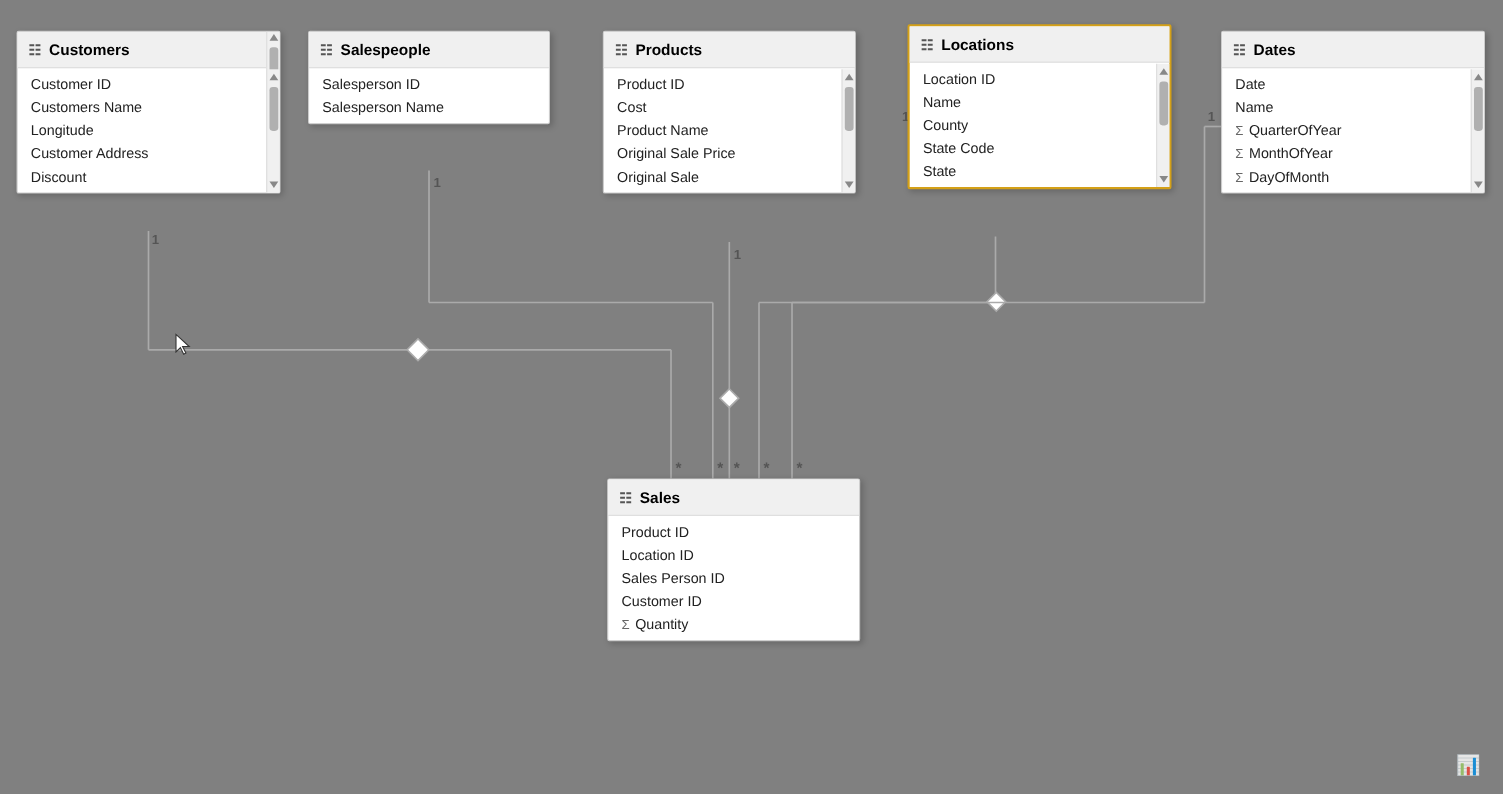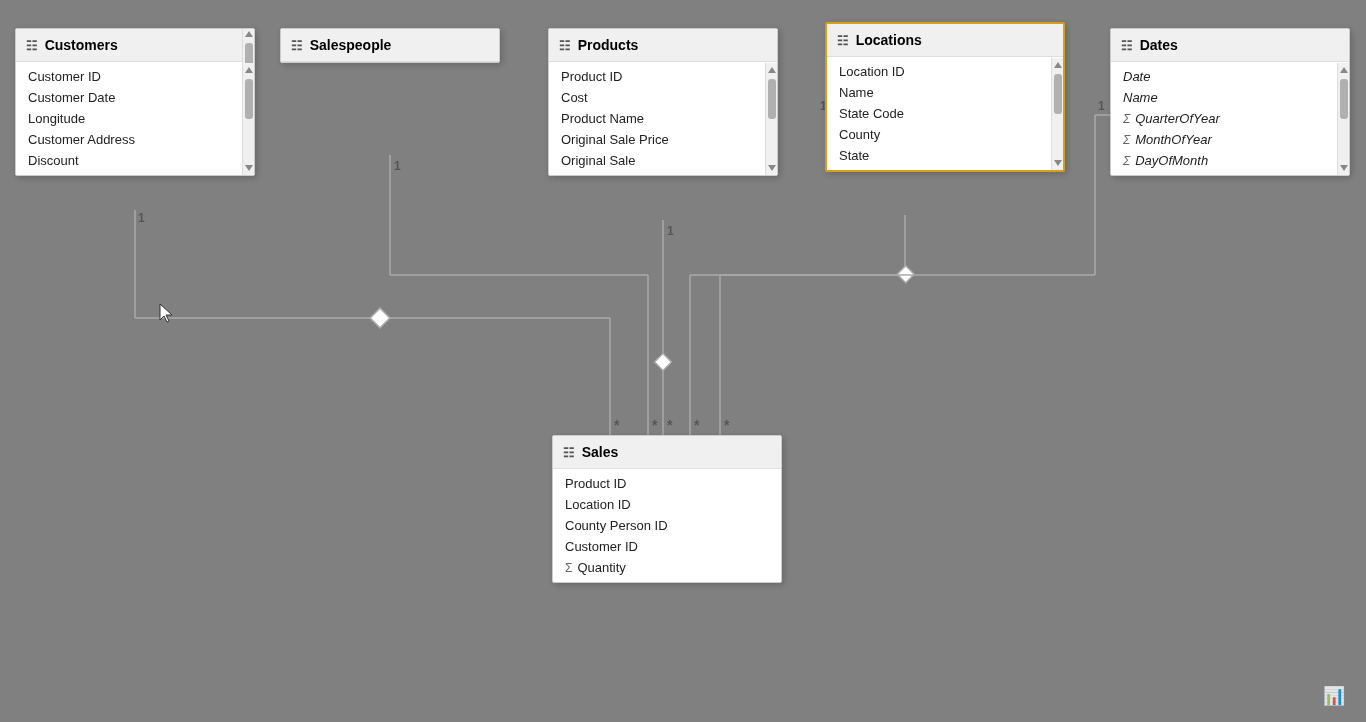--- a/index.html
+++ b/index.html
@@ -170,21 +170,21 @@
       <div class="scroll-arrow scroll-arrow-up"></div>
       <div class="scroll-thumb"></div>
       <div class="scroll-arrow scroll-arrow-down"></div>
     </div>
   </div>
   <div class="table-body" style="padding-right:12px;">
     <div class="table-row">
         <span>Customer ID</span>
       </div>
     <div class="table-row">
-        <span>Customer Date</span>
+        <span>Customers Name</span>
       </div>
     <div class="table-row">
         <span>Longitude</span>
       </div>
     <div class="table-row">
         <span>Customer Address</span>
       </div>
     <div class="table-row">
         <span>Discount</span>
       </div>
@@ -194,20 +194,28 @@
     <div class="scroll-thumb"></div>
     <div class="scroll-arrow scroll-arrow-down"></div>
   </div>
 </div>
 
 <div class="table-card" style="left:280px; top:28px; width:220px;">
   <div class="table-header">
     <span class="table-icon">☷</span>
     <span>Salespeople</span>
   </div>
+  <div class="table-body">
+    <div class="table-row">
+        <span>Salesperson ID</span>
+      </div>
+    <div class="table-row">
+        <span>Salesperson Name</span>
+      </div>
+  </div>
 </div>
 
 <div class="table-card" style="left:548px; top:28px; width:230px;">
   <div class="table-header">
     <span class="table-icon">☷</span>
     <span>Products</span>
   </div>
   <div class="table-body" style="padding-right:14px;">
     <div class="table-row">
         <span>Product ID</span>
@@ -238,42 +246,42 @@
     <span>Locations</span>
   </div>
   <div class="table-body" style="padding-right:14px;">
     <div class="table-row">
         <span>Location ID</span>
       </div>
     <div class="table-row">
         <span>Name</span>
       </div>
     <div class="table-row">
+        <span>County</span>
+      </div>
+    <div class="table-row">
         <span>State Code</span>
-      </div>
-    <div class="table-row">
-        <span>County</span>
       </div>
     <div class="table-row">
         <span>State</span>
       </div>
   </div>
   <div class="scrollbar" style="position:absolute;right:0;top:34px;bottom:0;width:12px;background:#f0f0f0;border-left:1px solid #ddd;">
     <div class="scroll-arrow scroll-arrow-up" style="margin-top:2px;"></div>
     <div class="scroll-thumb"></div>
     <div class="scroll-arrow scroll-arrow-down"></div>
   </div>
 </div>
 
 <div class="table-card" style="left:1110px; top:28px; width:240px;">
   <div class="table-header">
     <span class="table-icon">☷</span>
     <span>Dates</span>
   </div>
-  <div class="table-body" style="padding-right:5px;font-style:italic;">
+  <div class="table-body" style="padding-right:5px;">
     <div class="table-row">
         <span>Date</span>
       </div>
     <div class="table-row">
         <span>Name</span>
       </div>
     <div class="table-row">
       <span class="sigma">Σ</span>
       <span>QuarterOfYear</span>
     </div>
@@ -299,21 +307,21 @@
     <span>Sales</span>
   </div>
   <div class="table-body">
     <div class="table-row">
         <span>Product ID</span>
       </div>
     <div class="table-row">
         <span>Location ID</span>
       </div>
     <div class="table-row">
-        <span>County Person ID</span>
+        <span>Sales Person ID</span>
       </div>
     <div class="table-row">
         <span>Customer ID</span>
       </div>
     <div class="table-row">
       <span class="sigma">Σ</span>
       <span>Quantity</span>
     </div>
   </div>
 </div>

